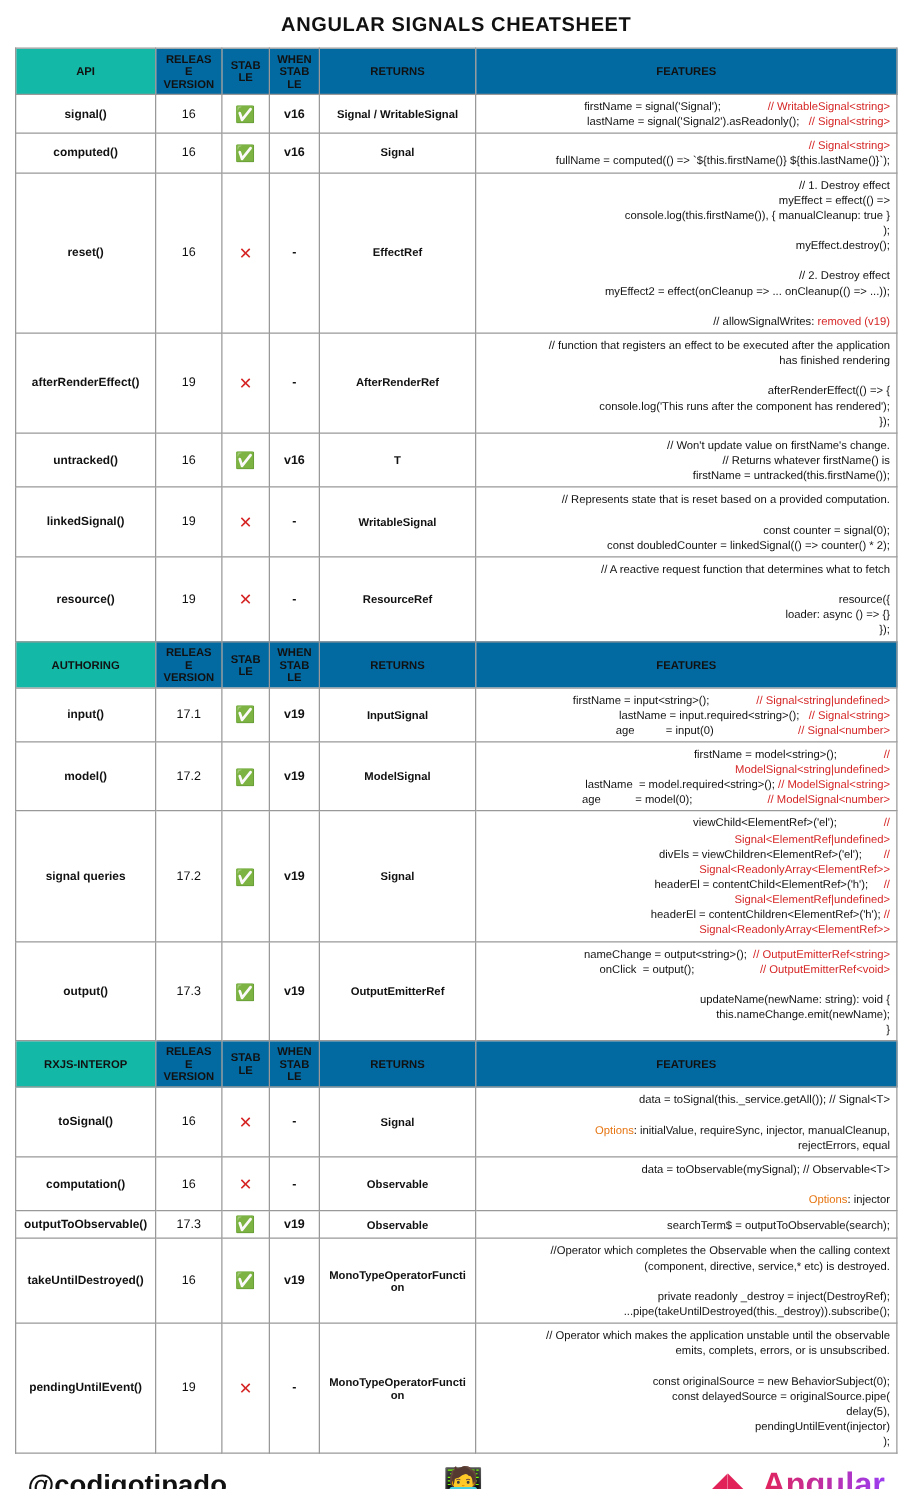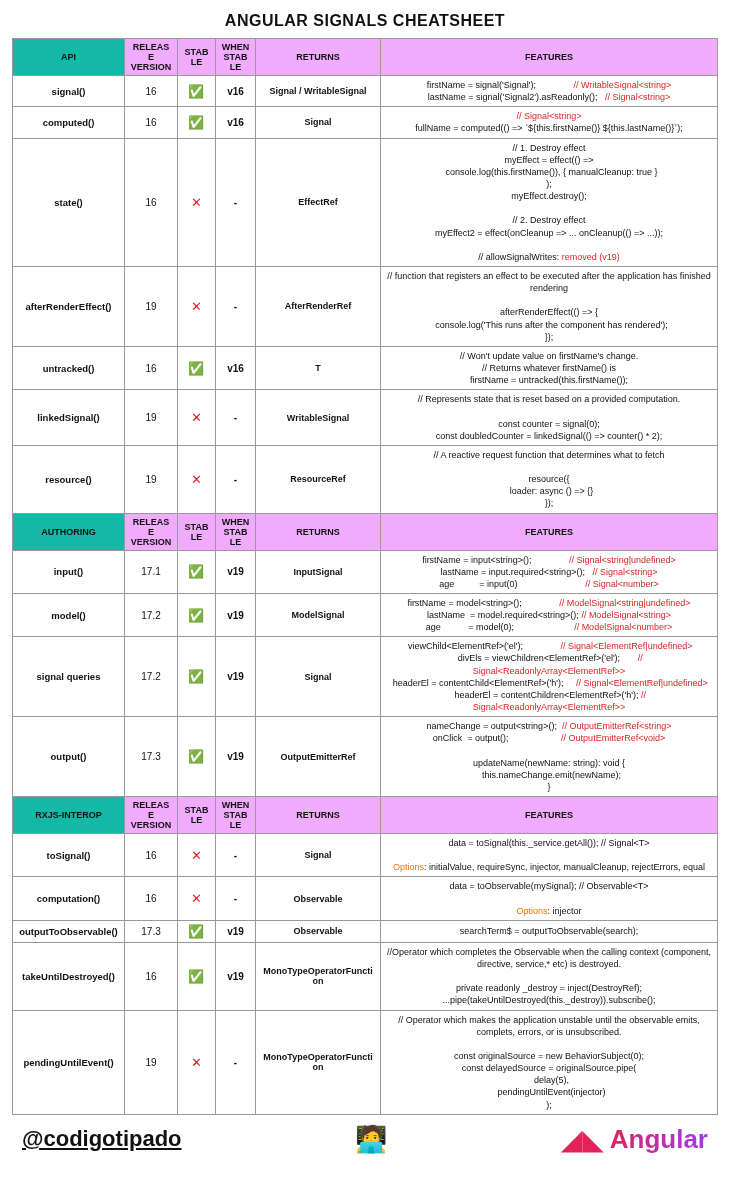--- a/index.html
+++ b/index.html
@@ -30,29 +30,29 @@
     word-wrap: break-word;
   }
   col.c-api   { width: 112px; }
   col.c-rel   { width: 53px;  }
   col.c-stb   { width: 38px;  }
   col.c-when  { width: 40px;  }
   col.c-ret   { width: 125px; }
   col.c-feat  { }
 
   th.sec-api  { background: #14b8a6; }
-  th.sec-rel, th.sec-stb, th.sec-when, th.sec-ret, th.sec-feat { background: #f0abfc; }
+  th.sec-rel, th.sec-stb, th.sec-when, th.sec-ret, th.sec-feat { background: #0369a1; }
   th { font-weight: bold; text-align: center; font-size: 9px; }
 
   td.api  { text-align: center; font-weight: bold; font-size: 9.5px; }
   td.ver  { text-align: center; font-weight: normal; }
   td.flag { text-align: center; font-size: 13px; }
   td.when { text-align: center; font-weight: bold; }
   td.ret  { text-align: center; font-weight: bold; font-size: 9px; }
-  td.feat { font-size: 9px; line-height: 1.35; white-space: pre-wrap; text-align: center; }
+  td.feat { font-size: 9px; line-height: 1.35; white-space: pre-wrap; text-align: right; padding-left: 48px; }
 
   .red { color: #d62626; }
   .orange { color: #e67512; }
   .check { color: #1a8e1a; }
   .cross { color: #d62626; }
 
   .footer {
     display: flex;
     align-items: center;
     justify-content: space-between;
@@ -102,21 +102,21 @@
       <tr>
         <td class="api">computed()</td>
         <td class="ver">16</td>
         <td class="flag"><span class="check">✅</span></td>
         <td class="when">v16</td>
         <td class="ret">Signal</td>
         <td class="feat"><span class="red">// Signal&lt;string&gt;
 </span><span>fullName = computed(() =&gt; `${this.firstName()} ${this.lastName()}`);</span></td>
       </tr>
       <tr>
-        <td class="api">state()</td>
+        <td class="api">reset()</td>
         <td class="ver">16</td>
         <td class="flag"><span class="cross">✕</span></td>
         <td class="when">-</td>
         <td class="ret">EffectRef</td>
         <td class="feat"><span>// 1. Destroy effect
 myEffect = effect(() =&gt;
   console.log(this.firstName()), { manualCleanup: true }
 );
 myEffect.destroy();
 

